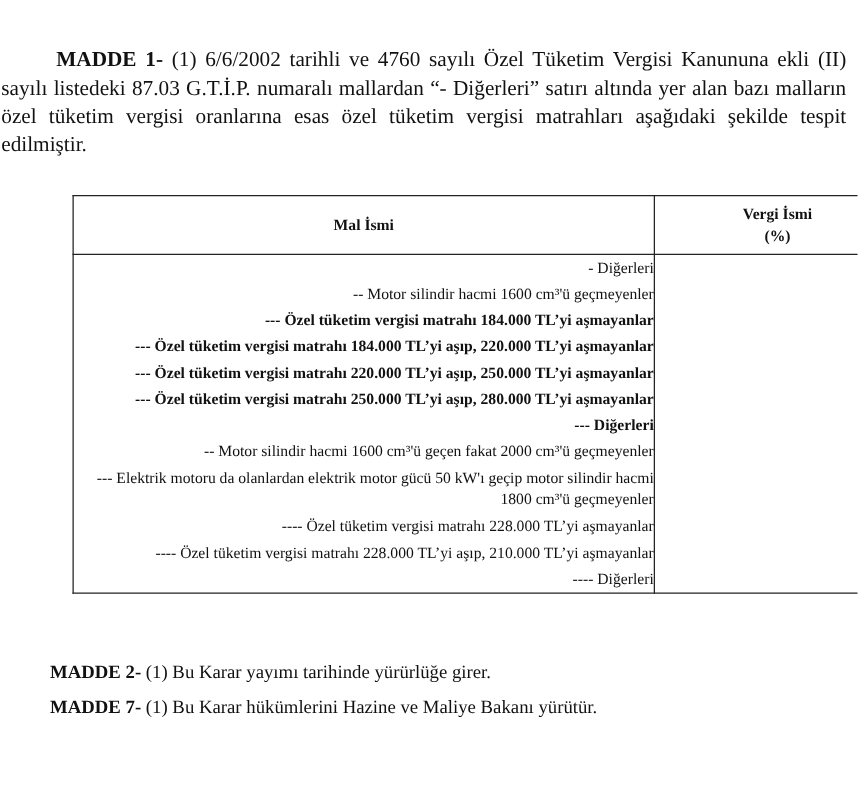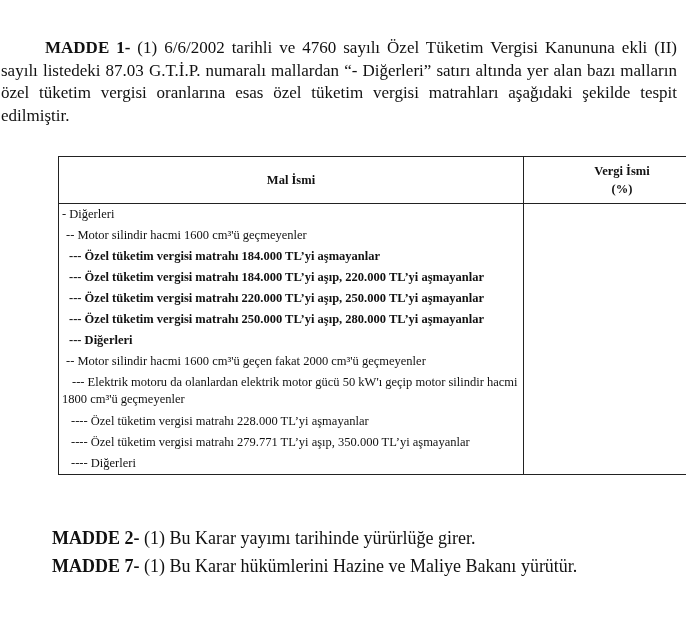--- a/index.html
+++ b/index.html
@@ -8,29 +8,29 @@
   .para1 { position:absolute; left:1px; top:37px; width:676px;
            font-size:17px; line-height:22.5px; text-align:justify; text-indent:44px; }
   .para1 b, .madde b { font-weight:bold; }
   table.tax { position:absolute; left:58px; top:156px; width:663px;
               border-collapse:collapse; font-size:12.5px; }
   table.tax th, table.tax td { border:1px solid #222; }
   table.tax th { font-weight:bold; font-size:12.5px; height:46px; padding:0; }
   table.tax th.col-name { width:464px; }
   table.tax th.col-rate { line-height:18px; }
   td.names, td.rates { vertical-align:top; padding:0; }
-  .row { height:21px; line-height:21px; white-space:nowrap; }
+  .row { height:21px; line-height:21px; white-space:nowrap;text-align:right; }
   .row.tall { height:39px; line-height:17px; white-space:normal; padding-top:2px; box-sizing:border-box; }
   .rates .row { text-align:right; }
   .lvl0 { padding-left:3px; }
   .lvl1 { padding-left:7px; }
   .lvl2 { padding-left:10px;font-weight:bold; }
   .lvl3 { padding-left:12px; }
   .wrap2 { padding-left:3px; text-indent:10px; }
-  .madde { position:absolute; left:52px; font-size:18px; line-height:22px; }
+  .madde { position:absolute; left:40px; font-size:15px; line-height:22px; }
   .m2 { top:527px; }
   .m3 { top:555px; }
 </style>
 </head>
 <body>
 
 <p class="para1" style="margin:0;"><b>MADDE 1-</b><span> (1) 6/6/2002 tarihli ve 4760 sayılı Özel Tüketim Vergisi Kanununa ekli (II) sayılı listedeki 87.03 G.T.İ.P. numaralı mallardan “- Diğerleri” satırı altında yer alan bazı malların özel tüketim vergisi oranlarına esas özel tüketim vergisi matrahları aşağıdaki şekilde tespit edilmiştir.</span></p>
 
 <table class="tax">
   <thead>
@@ -48,21 +48,21 @@
         <div class="row lvl0">- Diğerleri</div>
         <div class="row lvl1">-- Motor silindir hacmi 1600 cm³'ü geçmeyenler</div>
         <div class="row lvl2">--- Özel tüketim vergisi matrahı 184.000 TL’yi aşmayanlar</div>
         <div class="row lvl2">--- Özel tüketim vergisi matrahı 184.000 TL’yi aşıp, 220.000 TL’yi aşmayanlar</div>
         <div class="row lvl2">--- Özel tüketim vergisi matrahı 220.000 TL’yi aşıp, 250.000 TL’yi aşmayanlar</div>
         <div class="row lvl2">--- Özel tüketim vergisi matrahı 250.000 TL’yi aşıp, 280.000 TL’yi aşmayanlar</div>
         <div class="row lvl2">--- Diğerleri</div>
         <div class="row lvl1">-- Motor silindir hacmi 1600 cm³'ü geçen fakat 2000 cm³'ü geçmeyenler</div>
         <div class="row tall wrap2">--- Elektrik motoru da olanlardan elektrik motor gücü 50 kW'ı geçip motor silindir hacmi 1800 cm³'ü geçmeyenler</div>
         <div class="row lvl3">---- Özel tüketim vergisi matrahı 228.000 TL’yi aşmayanlar</div>
-        <div class="row lvl3">---- Özel tüketim vergisi matrahı 279.771 TL’yi aşıp, 350.000 TL’yi aşmayanlar</div>
+        <div class="row lvl3">---- Özel tüketim vergisi matrahı 228.000 TL’yi aşıp, 210.000 TL’yi aşmayanlar</div>
         <div class="row lvl3">---- Diğerleri</div>
       </td>
       <td class="rates">
         <div class="row"></div>
         <div class="row"></div>
         <div class="row">45</div>
         <div class="row">50</div>
         <div class="row">40</div>
         <div class="row">70</div>
         <div class="row">80</div>

